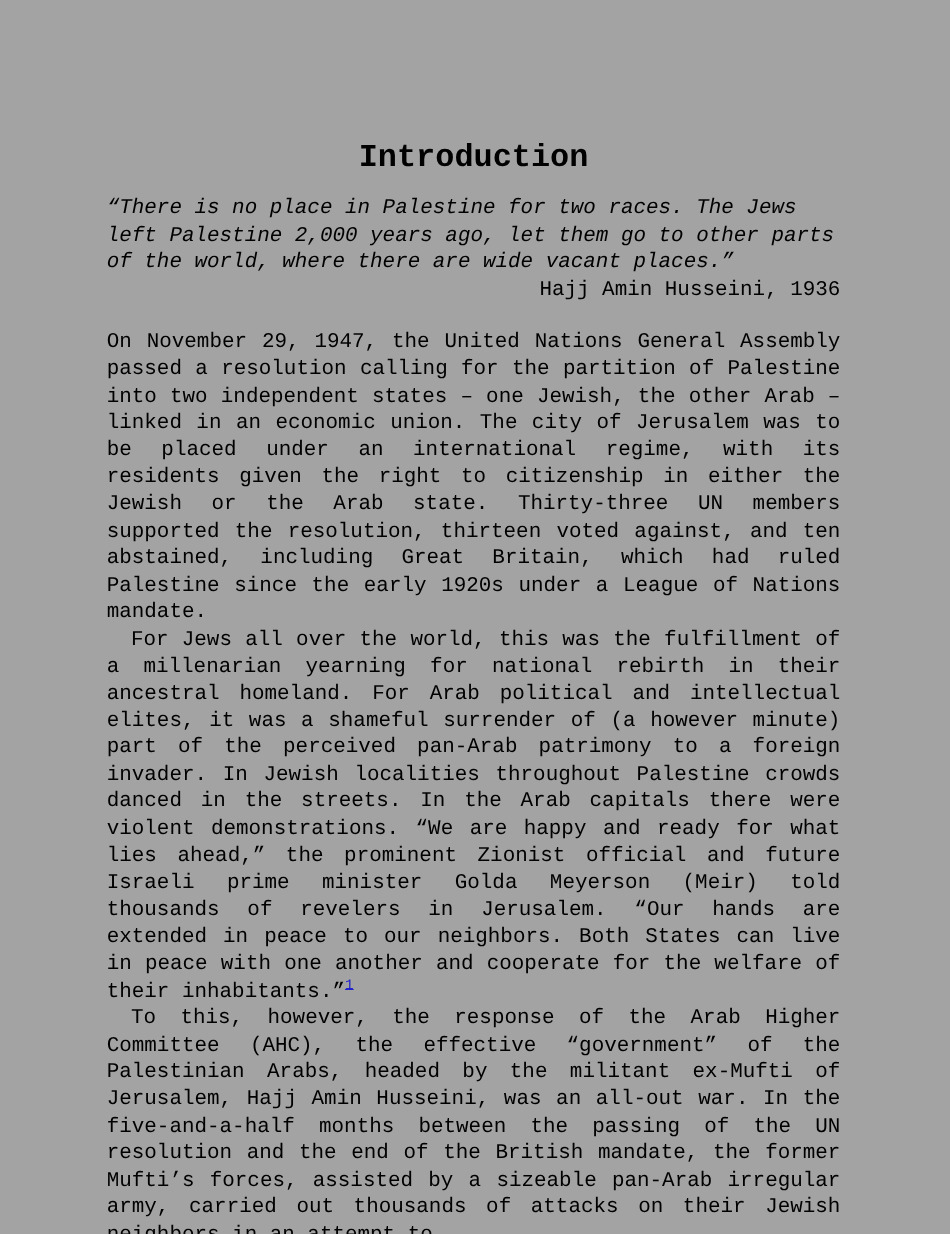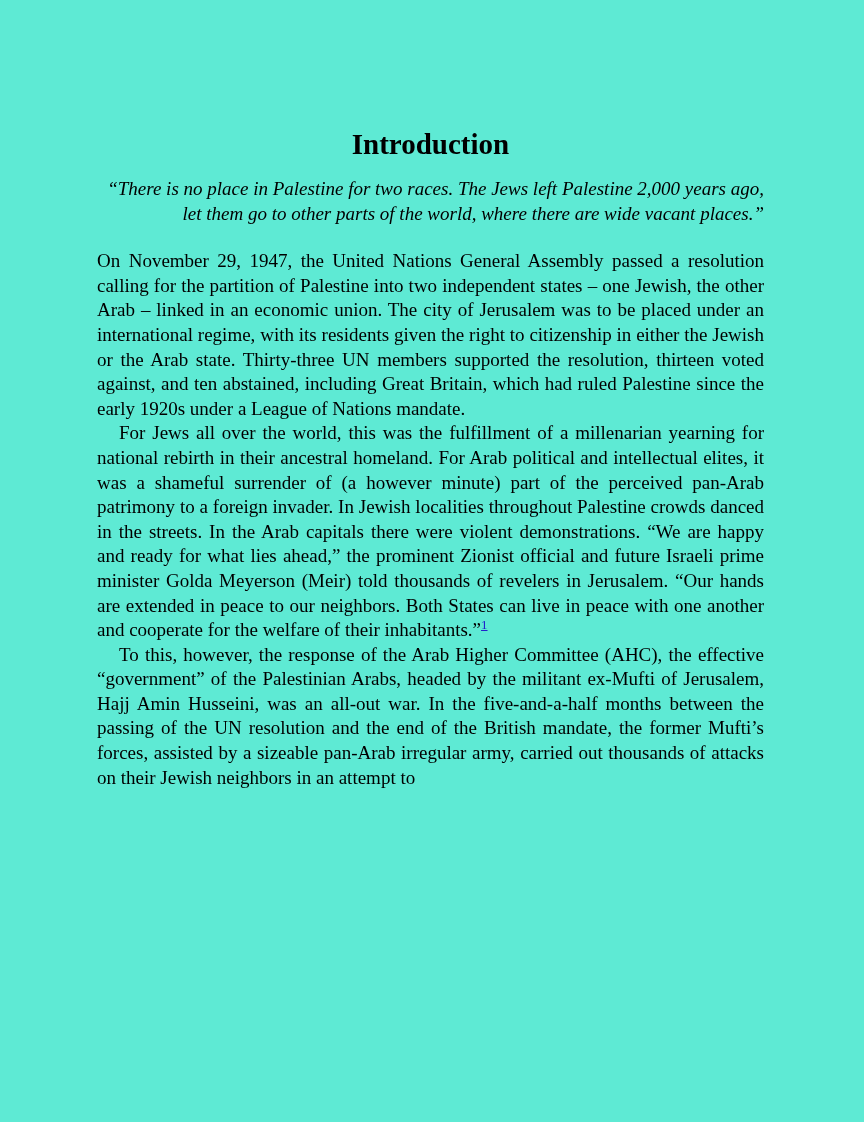--- a/index.html
+++ b/index.html
@@ -4,23 +4,23 @@
 <style>
   html, body {
     margin: 0;
     padding: 0;
     background: #ffffff;
   }
   .page {
     position: relative;
     width: 864px;
     height: 1122px;
-    background: #5eead4;
+    background: #a3a3a3;
     overflow: hidden;
-    font-family: Liberation Serif, serif;
+    font-family: Liberation Mono, monospace;
     color: #000000;
   }
   .content {
     position: absolute;
     left: 97px;
     top: 0;
     width: 667px;
   }
   .chapter-title {
     margin: 126px 0 0 0;
@@ -32,21 +32,21 @@
   .epigraph-block {
     margin-top: 15px;
   }
   .epigraph-block p {
     margin: 0;
     font-size: 19px;
     line-height: 24.6px;
   }
   .epigraph-quote {
     font-style: italic;
-    text-align: right;
+    text-align: left;
   }
   .epigraph-attribution {
     font-style: normal;
     text-align: right;
   }
   .body-text {
     margin-top: 23px;
   }
   .body-para {
     margin: 0;
@@ -70,20 +70,21 @@
 </head>
 <body>
 
 <div class="page">
   <div class="content">
 
     <h1 class="chapter-title">Introduction</h1>
 
     <div class="epigraph-block">
       <p class="epigraph-quote">“There is no place in Palestine for two races. The Jews left Palestine 2,000 years ago, let them go to other parts of the world, where there are wide vacant places.”</p>
+      <p class="epigraph-attribution">Hajj Amin Husseini, 1936</p>
     </div>
 
     <div class="body-text">
       <p class="body-para first"><span>On November 29, 1947, the United Nations General Assembly passed a resolution calling for the partition of Palestine into two independent states – one Jewish, the other Arab – linked in an economic union. The city of Jerusalem was to be placed under an international regime, with its residents given the right to citizenship in either the Jewish or the Arab state. Thirty-three UN members supported the resolution, thirteen voted against, and ten abstained, including Great Britain, which had ruled Palestine since the early 1920s under a League of Nations mandate.</span></p>
 
       <p class="body-para"><span>For Jews all over the world, this was the fulfillment of a millenarian yearning for national rebirth in their ancestral homeland. For Arab political and intellectual elites, it was a shameful surrender of (a however minute) part of the perceived pan-Arab patrimony to a foreign invader. In Jewish localities throughout Palestine crowds danced in the streets. In the Arab capitals there were violent demonstrations. “We are happy and ready for what lies ahead,” the prominent Zionist official and future Israeli prime minister Golda Meyerson (Meir) told thousands of revelers in Jerusalem. “Our hands are extended in peace to our neighbors. Both States can live in peace with one another and cooperate for the welfare of their inhabitants.”</span><sup class="footnote-ref"><a href="#" style="color: rgb(34, 34, 204);">1</a></sup></p>
 
       <p class="body-para"><span>To this, however, the response of the Arab Higher Committee (AHC), the effective “government” of the Palestinian Arabs, headed by the militant ex-Mufti of Jerusalem, Hajj Amin Husseini, was an all-out war. In the five-and-a-half months between the passing of the UN resolution and the end of the British mandate, the former Mufti’s forces, assisted by a sizeable pan-Arab irregular army, carried out thousands of attacks on their Jewish neighbors in an attempt to</span></p>
     </div>
 

